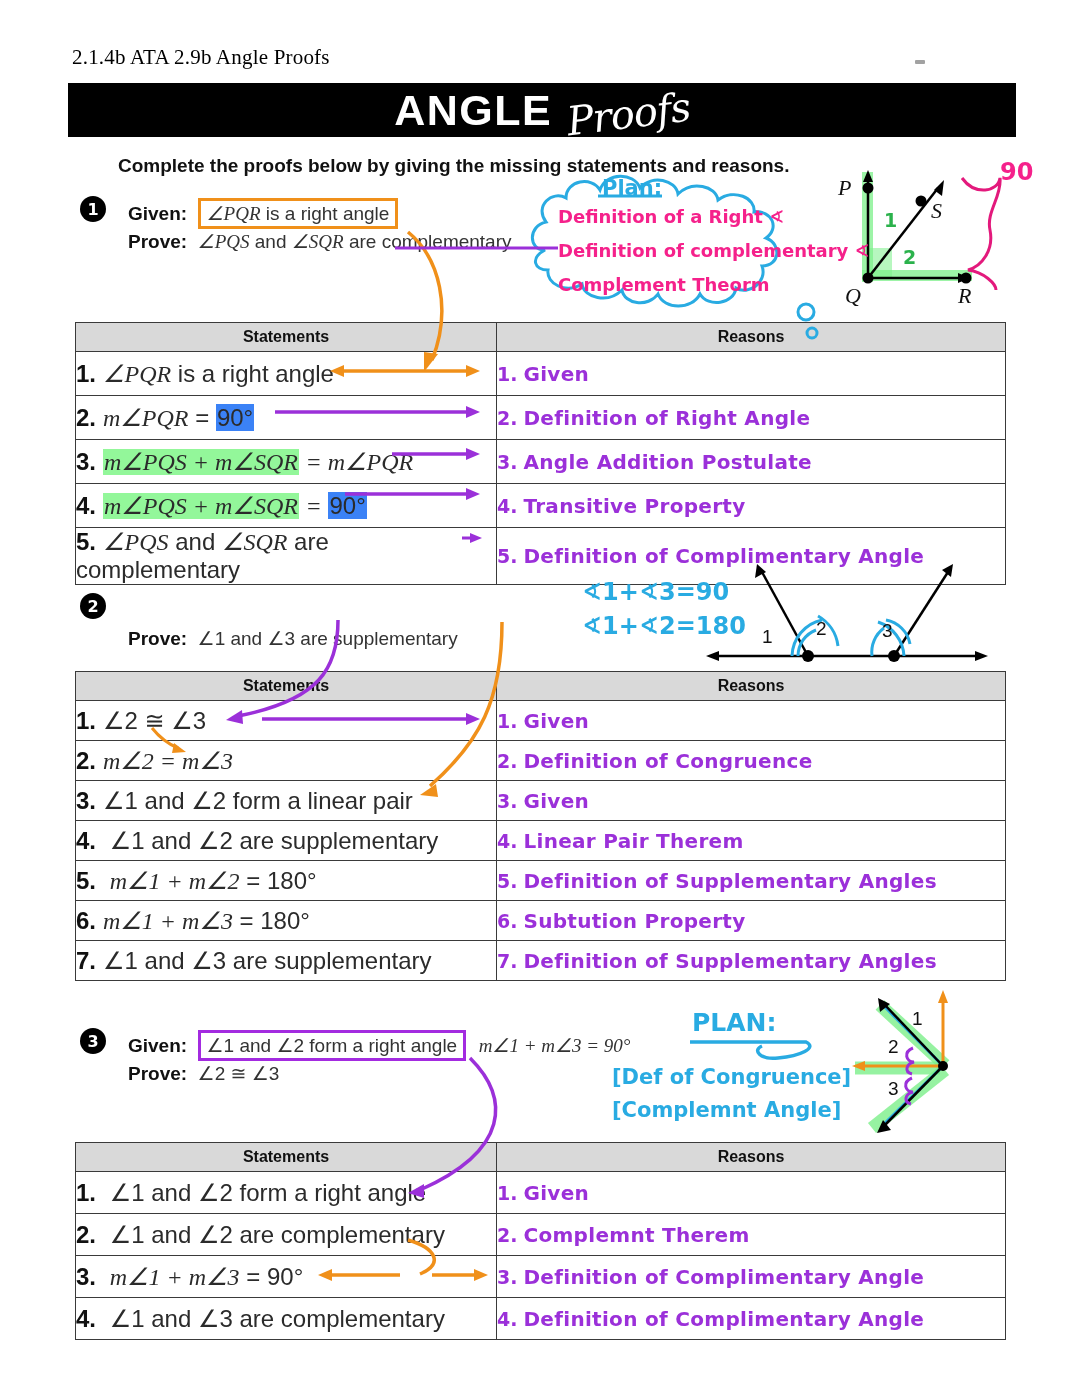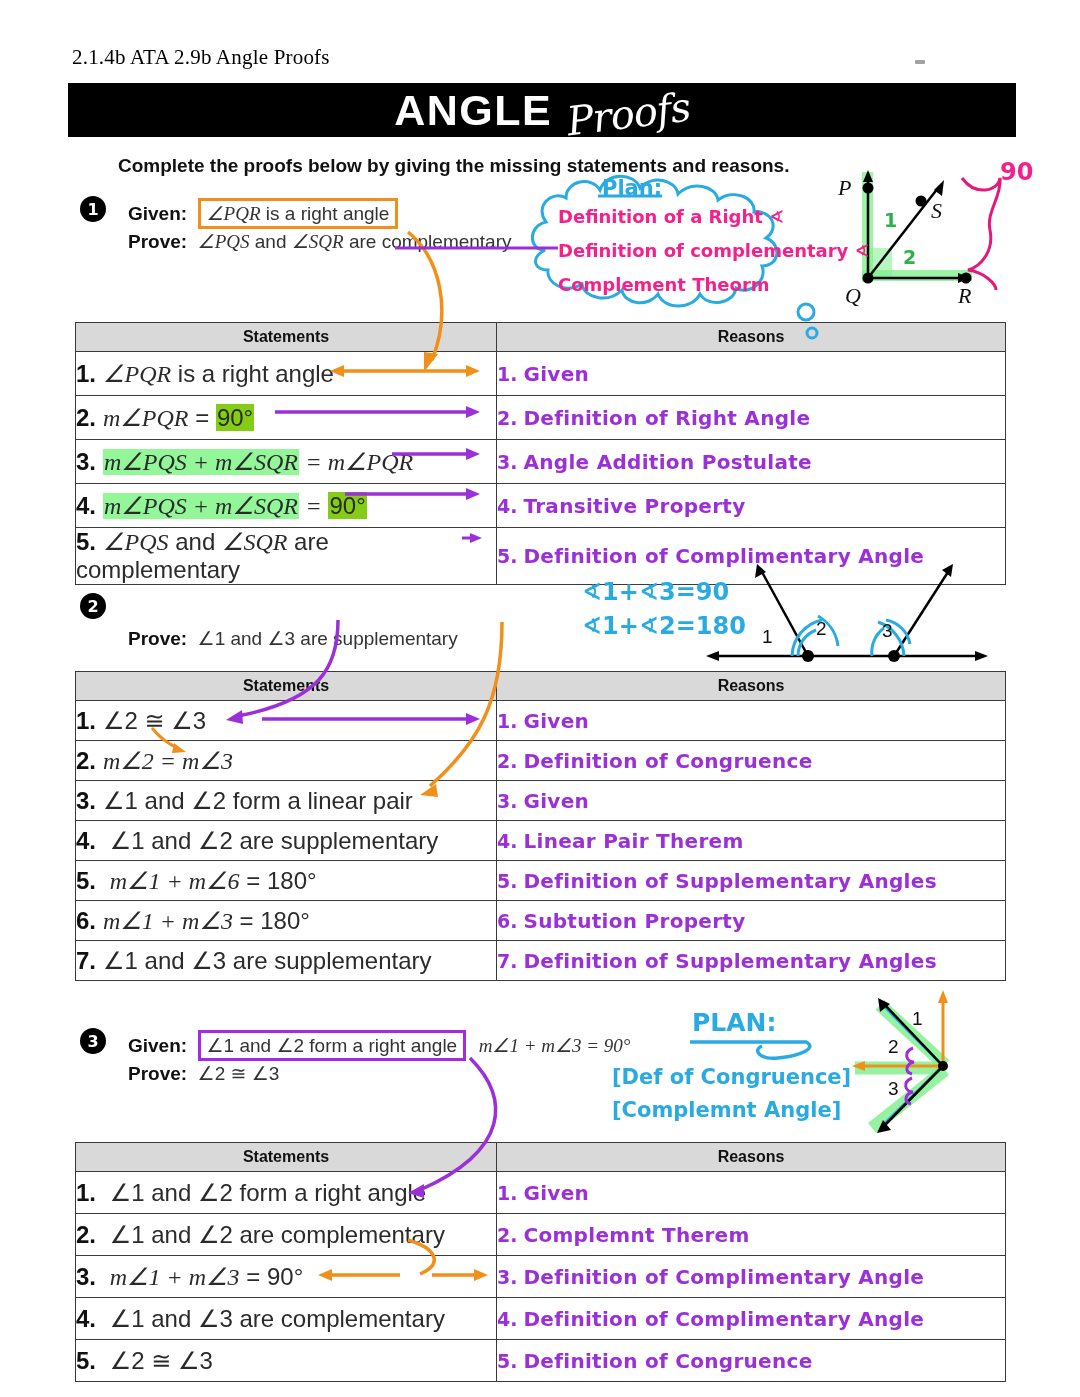--- a/index.html
+++ b/index.html
@@ -95,21 +95,21 @@
     color:#9B30D9;font-size:20px;font-weight:600;
     letter-spacing:.3px;
   }
   .hand-num{
     font-family:"DejaVu Sans", sans-serif;
     color:#9B30D9;font-size:19px;font-weight:bold;margin-right:6px;
   }
 
   
   .hl-green{background:#93f79a;padding:0 1px;}
-  .hl-cyan{background:#84cc16;padding:0 1px;}
+  .hl-cyan{background:#3b82f6;padding:0 1px;}
 
   
   .ann{position:absolute;left:0;top:0;width:1080px;height:1397px;pointer-events:none;}
   .cyan-txt{
     position:absolute;font-family:"DejaVu Sans",sans-serif;
     color:#29ABE2;font-weight:bold;
   }
   .pink-txt{
     position:absolute;font-family:"DejaVu Sans",sans-serif;
     color:#F5218B;font-weight:bold;font-size:18px;
@@ -207,21 +207,21 @@
     </tr>
     <tr>
       <td class="st" style="height:39px;"><span class="num">3.</span>∠1 and ∠2 form a linear pair</td>
       <td class="rs" style="height:39px;"><span class="hand-num">3.</span><span class="hand">Given</span></td>
     </tr>
     <tr>
       <td class="st" style="height:39px;"><span class="num">4.</span>&nbsp;∠1 and ∠2 are supplementary</td>
       <td class="rs" style="height:39px;"><span class="hand-num">4.</span><span class="hand">Linear Pair Therem</span></td>
     </tr>
     <tr>
-      <td class="st" style="height:39px;"><span class="num">5.</span>&nbsp;<span class="mathi">m∠1 + m∠6</span> = 180°</td>
+      <td class="st" style="height:39px;"><span class="num">5.</span>&nbsp;<span class="mathi">m∠1 + m∠2</span> = 180°</td>
       <td class="rs" style="height:39px;"><span class="hand-num">5.</span><span class="hand">Definition of Supplementary Angles</span></td>
     </tr>
     <tr>
       <td class="st" style="height:39px;"><span class="num">6.</span><span class="mathi">m∠1 + m∠3</span> = 180°</td>
       <td class="rs" style="height:39px;"><span class="hand-num">6.</span><span class="hand">Subtution Property</span></td>
     </tr>
     <tr>
       <td class="st" style="height:39px;"><span class="num">7.</span>∠1 and ∠3 are supplementary</td>
       <td class="rs" style="height:39px;"><span class="hand-num">7.</span><span class="hand">Definition of Supplementary Angles</span></td>
     </tr>
@@ -255,24 +255,20 @@
       <td class="st" style="height:41px;"><span class="num">2.</span>&nbsp;∠1 and ∠2 are complementary</td>
       <td class="rs" style="height:41px;"><span class="hand-num">2.</span><span class="hand">Complemnt Therem</span></td>
     </tr>
     <tr>
       <td class="st" style="height:41px;"><span class="num">3.</span>&nbsp;<span class="mathi">m∠1 + m∠3</span> = 90°</td>
       <td class="rs" style="height:41px;"><span class="hand-num">3.</span><span class="hand">Definition of Complimentary Angle</span></td>
     </tr>
     <tr>
       <td class="st" style="height:41px;"><span class="num">4.</span>&nbsp;∠1 and ∠3 are complementary</td>
       <td class="rs" style="height:41px;"><span class="hand-num">4.</span><span class="hand">Definition of Complimentary Angle</span></td>
-    </tr>
-    <tr>
-      <td class="st" style="height:41px;"><span class="num">5.</span>&nbsp;∠2 ≅ ∠3</td>
-      <td class="rs" style="height:41px;"><span class="hand-num">5.</span><span class="hand">Definition of Congruence</span></td>
     </tr>
   </tbody>
     </table>
 
   <svg class="ann" viewBox="0 0 1080 1397">
 
     <path d="M545,250
         C528,250 528,226 546,222 C534,206 552,190 566,198
         C566,180 592,176 600,190 C606,172 634,172 640,188
         C652,174 676,180 678,194 C692,180 716,186 718,200

